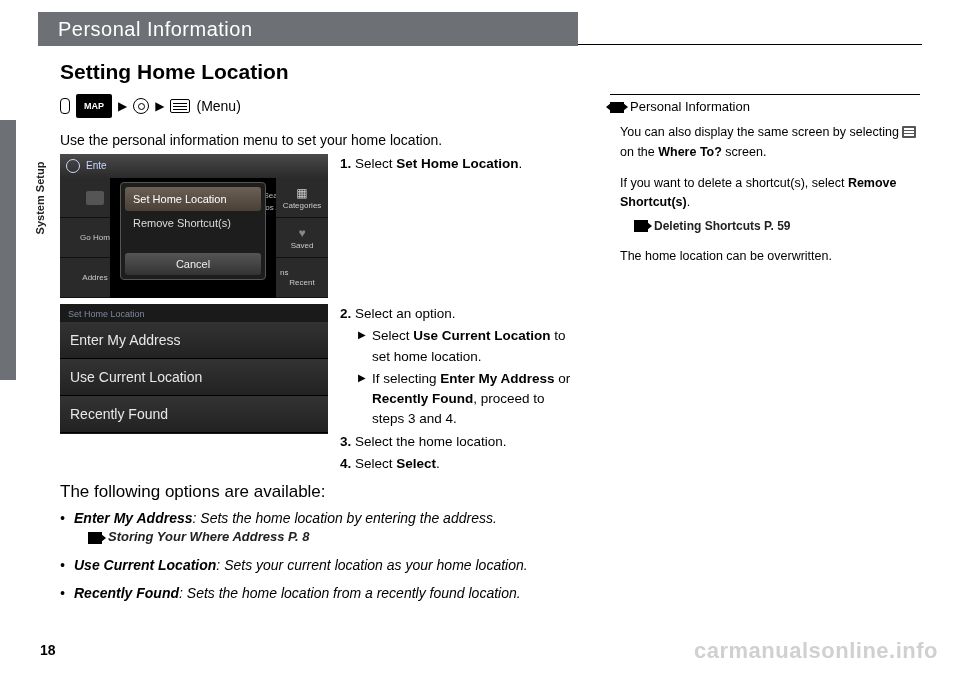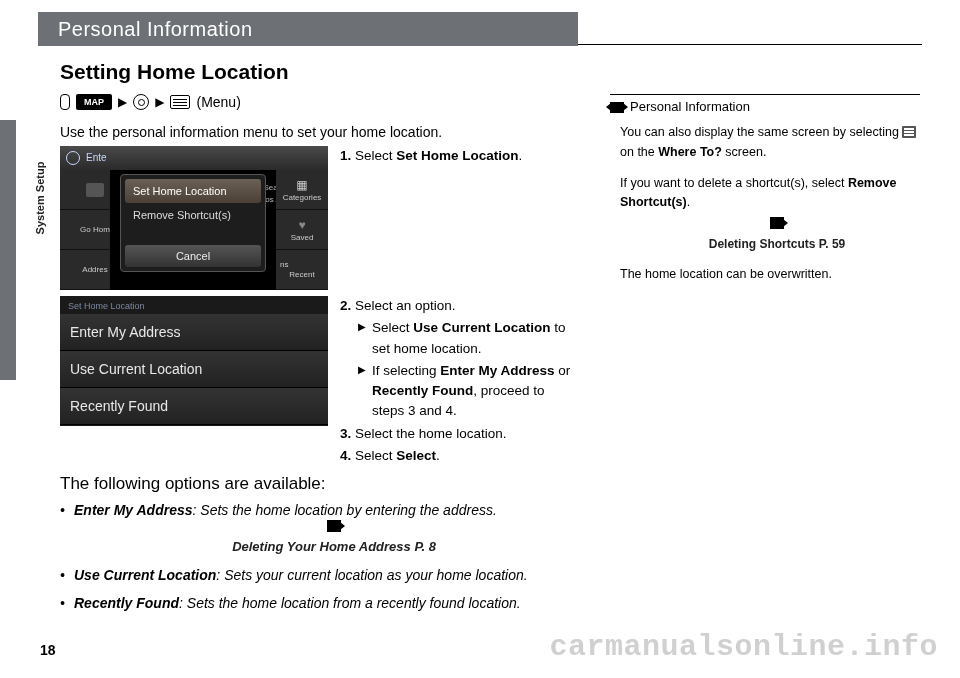--- a/index.html
+++ b/index.html
@@ -13,21 +13,21 @@
 
   
   .side-tab { position: absolute; left: 0; top: 120px; width: 16px; height: 260px; background: #6d7075; }
   .side-tab span { position: absolute; left: -40px; top: 255px; width: 100px; text-align: center; transform: rotate(-90deg); transform-origin: left top; font-size: 11px; font-weight: 600; color: #222; }
 
   
   .main { position: absolute; left: 60px; top: 60px; width: 520px; }
   h2.section { font-size: 21px; font-weight: 700; margin-bottom: 10px; }
   .breadcrumb { font-size: 14px; margin-bottom: 14px; display: flex; align-items: center; gap: 6px; }
   .bc-icon { display: inline-flex; align-items: center; justify-content: center; }
-  .bc-map { width: 36px; height: 16px; background: #000; color: #fff; font-size: 9px; font-weight: 700; display: inline-flex; align-items: center; justify-content: center; border-radius: 2px; }
+  .bc-map { width: 36px; height: 24px; background: #000; color: #fff; font-size: 9px; font-weight: 700; display: inline-flex; align-items: center; justify-content: center; border-radius: 2px; }
   .bc-arrow { font-size: 12px; }
   .bc-lens { width: 16px; height: 16px; border: 1.4px solid #000; border-radius: 50%; position: relative; }
   .bc-lens::after { content: ""; position: absolute; left: 4px; top: 4px; width: 5px; height: 5px; border: 1px solid #000; border-radius: 50%; }
   .bc-menu { width: 20px; height: 14px; border: 1.4px solid #000; border-radius: 2px; position: relative; }
   .bc-menu::before { content: ""; position: absolute; left: 2px; right: 2px; top: 3px; height: 1px; background: #000; box-shadow: 0 3px 0 #000, 0 6px 0 #000; }
   .bc-knob { width: 10px; height: 16px; border: 1.3px solid #000; border-radius: 4px; }
 
   .intro { font-size: 14px; margin-bottom: 6px; }
 
   .row { display: flex; gap: 12px; margin-bottom: 6px; }
@@ -58,21 +58,21 @@
   .steps { flex: 1; font-size: 13.5px; line-height: 1.5; }
   .steps p { margin-bottom: 2px; }
   .step-n { font-weight: 700; }
   .step-sub { margin-left: 18px; position: relative; padding-left: 14px; }
   .step-sub::before { content: "▶"; position: absolute; left: 0; top: 1px; font-size: 10px; color: #000; }
 
   .options-intro { font-size: 17px; margin-top: 0; margin-bottom: 6px; }
   ul.opts { list-style: none; font-size: 14px; }
   ul.opts > li { position: relative; padding-left: 14px; margin-bottom: 8px; line-height: 1.45; font-style: italic; }
   ul.opts > li::before { content: "•"; position: absolute; left: 0; top: 0; }
-  .xref { margin-left: 14px; font-size: 13px; font-weight: 700; color: #222; display: flex; align-items: center; gap: 6px; flex-direction: column; }
+  .xref { margin-left: 14px; font-size: 13px; font-weight: 700; color: #222; display: flex; align-items: center; gap: 6px; }
   .xref-ico { width: 14px; height: 12px; background: #000; display: inline-block; position: relative; }
   .xref-ico::after { content: ""; position: absolute; right: -4px; top: 2px; border-left: 5px solid #000; border-top: 4px solid transparent; border-bottom: 4px solid transparent; }
   .b { font-weight: 600; }
   .bb { font-weight: 700; }
 
   
   .notes { position: absolute; left: 610px; top: 94px; width: 310px; font-size: 12.5px; line-height: 1.55; }
   .notes-head { border-top: 1px solid #000; padding-top: 2px; font-size: 13px; margin-bottom: 6px; display: flex; align-items: center; gap: 6px; }
   .notes-head-ico { width: 14px; height: 11px; background: #000; position: relative; display: inline-block; }
   .notes-head-ico::before { content: ""; position: absolute; right: -4px; top: 1.5px; border-left: 5px solid #000; border-top: 4px solid transparent; border-bottom: 4px solid transparent; }
@@ -80,21 +80,21 @@
   .notes-body { padding-left: 10px; }
   .notes-body p { margin-bottom: 12px; }
   .menu-glyph { display: inline-block; width: 14px; height: 12px; background: #555; position: relative; vertical-align: -2px; border-radius: 1px; }
   .menu-glyph::before { content: ""; position: absolute; left: 2px; right: 2px; top: 2px; height: 1.4px; background: #fff; box-shadow: 0 3px 0 #fff, 0 6px 0 #fff; }
   .notes .xref { margin-left: 0; font-size: 12px; }
 
   
   .pageno { position: absolute; left: 40px; bottom: 20px; font-size: 14px; font-weight: 700; }
 
   
-  .wm { position: absolute; right: 22px; bottom: 14px; font-size: 30px; font-weight: 700; color: rgba(120,120,120,0.35); letter-spacing: 0.5px; font-family: Liberation Mono, monospace; }
+  .wm { position: absolute; right: 22px; bottom: 14px; font-size: 22px; font-weight: 700; color: rgba(120,120,120,0.35); letter-spacing: 0.5px; }
 </style>
 </head>
 <body>
 
 <div class="page">
 
   <div class="header-band">
     <div class="header-title">Personal Information</div>
     <div class="header-rule"></div>
   </div>
@@ -181,21 +181,21 @@
         <p><span class="step-n">4.</span> <span>Select </span><span class="b">Select</span><span>.</span></p>
       </div>
     </div>
 
     <p class="options-intro">The following options are available:</p>
     <ul class="opts">
       <li>
         <span class="b">Enter My Address</span><span>: Sets the home location by entering the address.</span>
         <div class="xref">
             <span class="xref-ico"></span>
-            <span><span class="bb">Deleting Your Home Address</span><span> P. 8</span></span>
+            <span><span class="bb">Storing Your Where Address</span><span> P. 8</span></span>
           </div>
       </li>
       <li><span class="b">Use Current Location</span><span>: Sets your current location as your home location.</span></li>
       <li><span class="b">Recently Found</span><span>: Sets the home location from a recently found location.</span></li>
     </ul>
   </div>
 
   <div class="notes">
     <div class="notes-head">
       <span class="notes-head-ico"></span>

